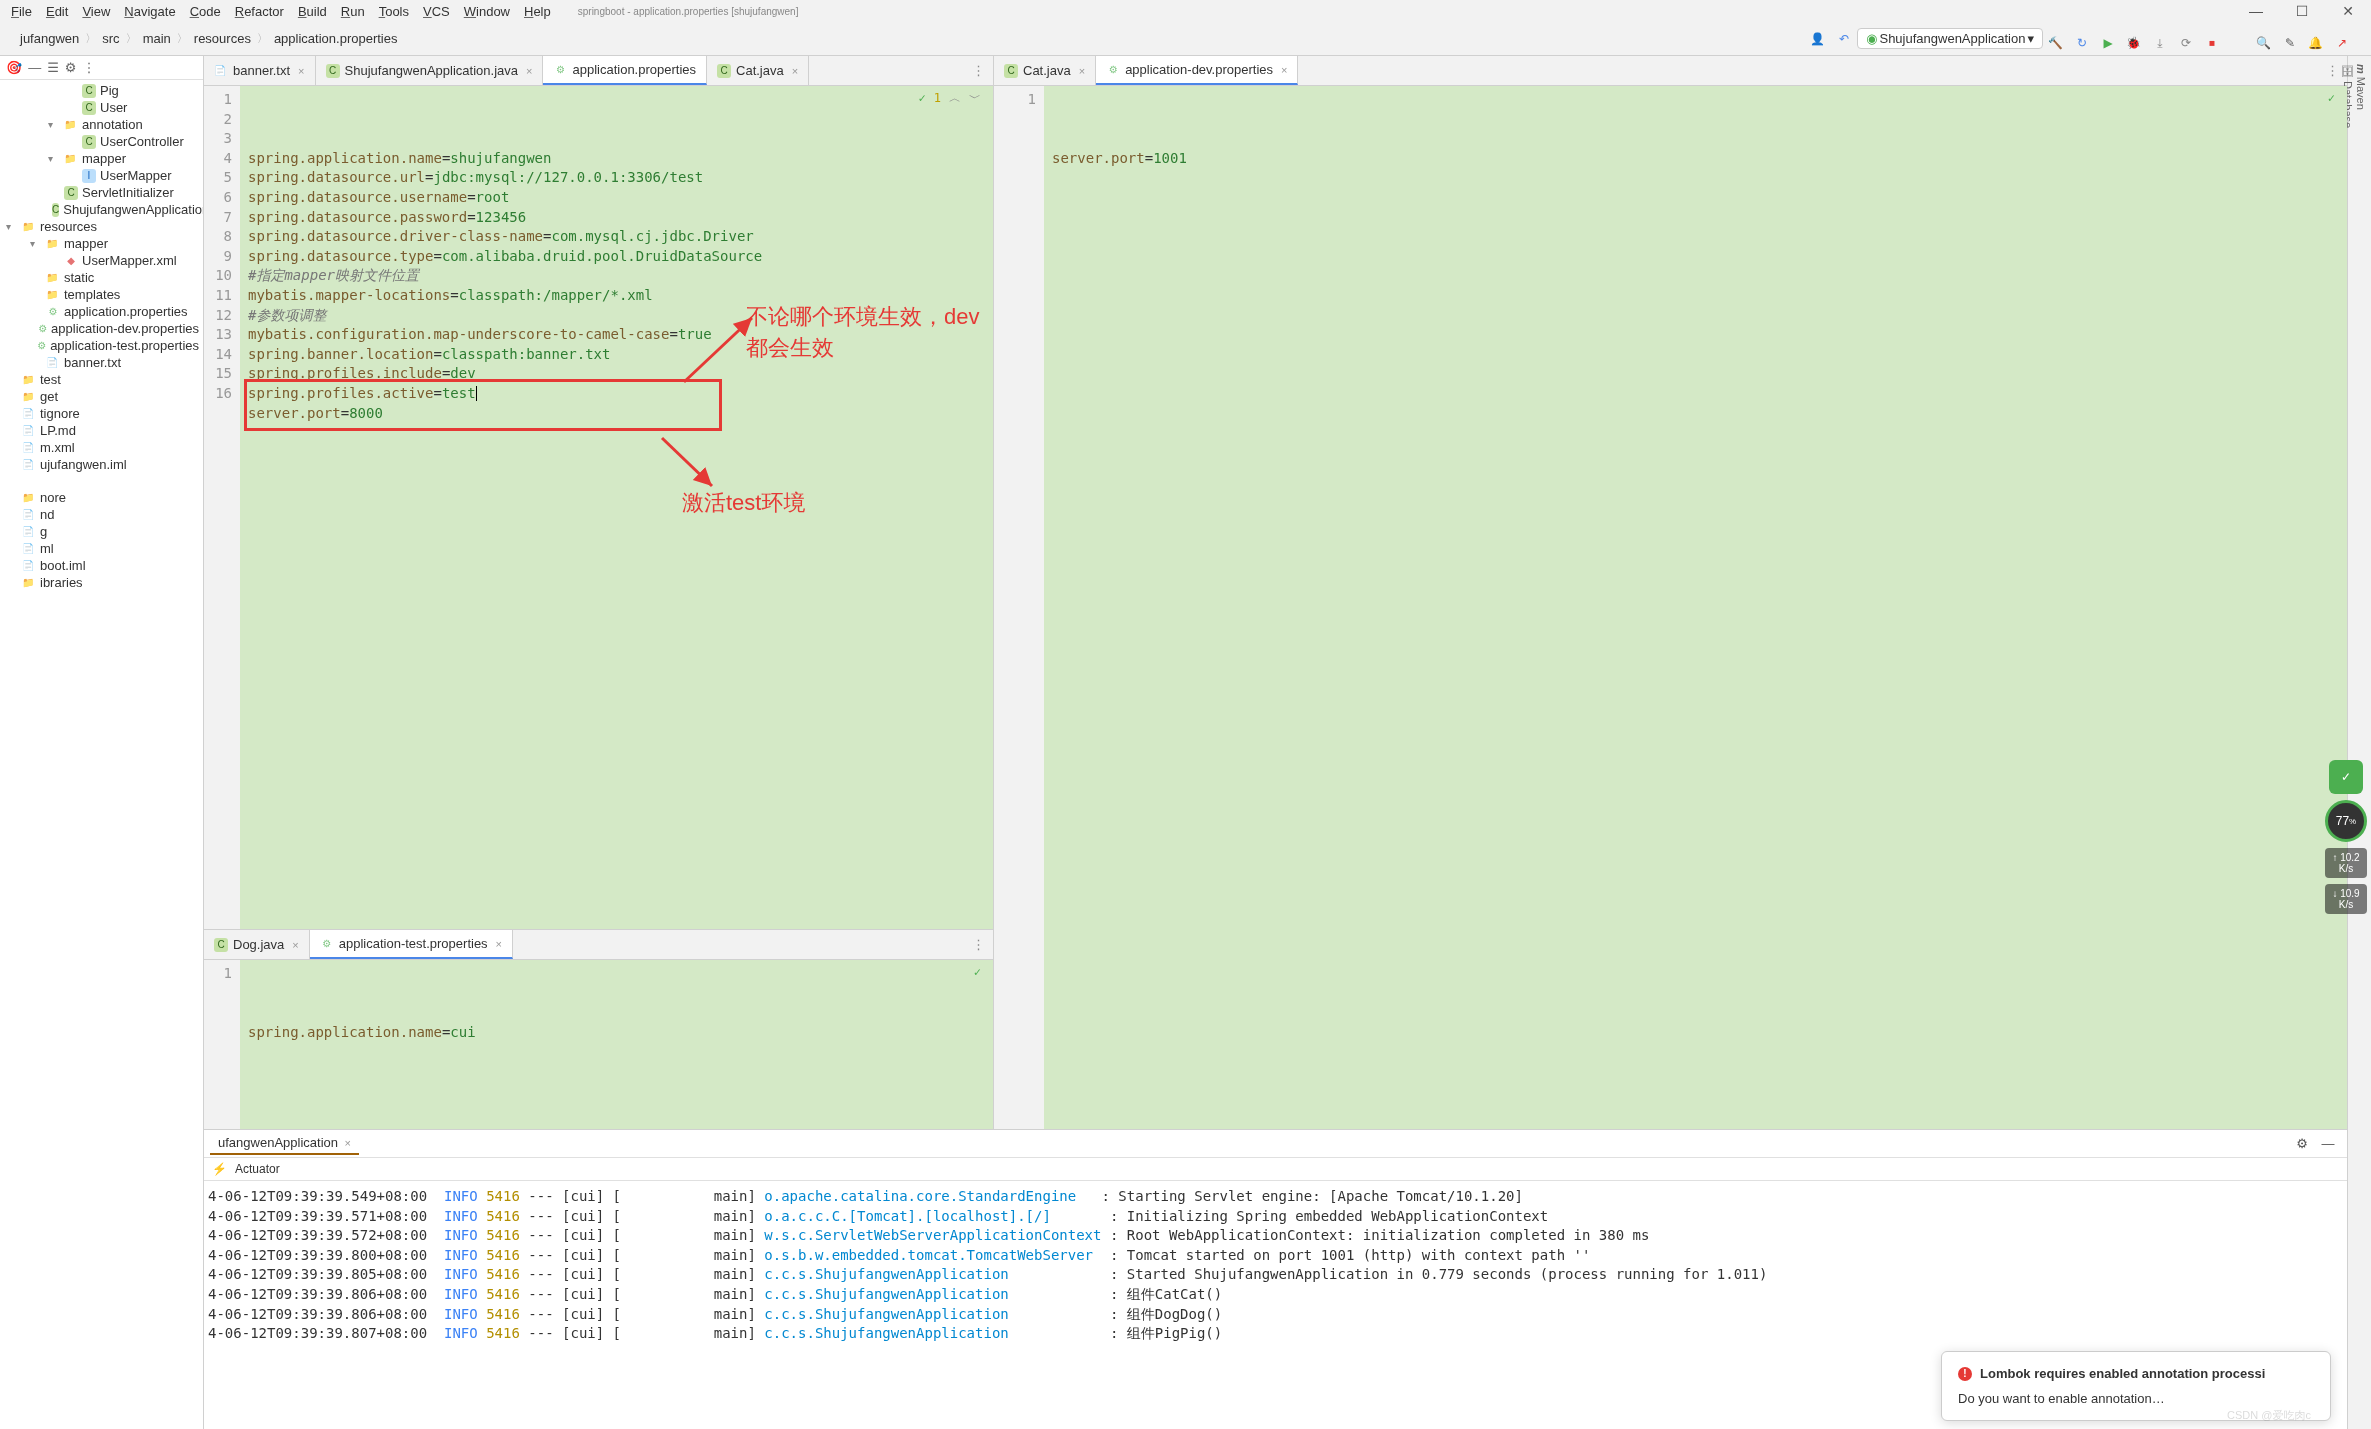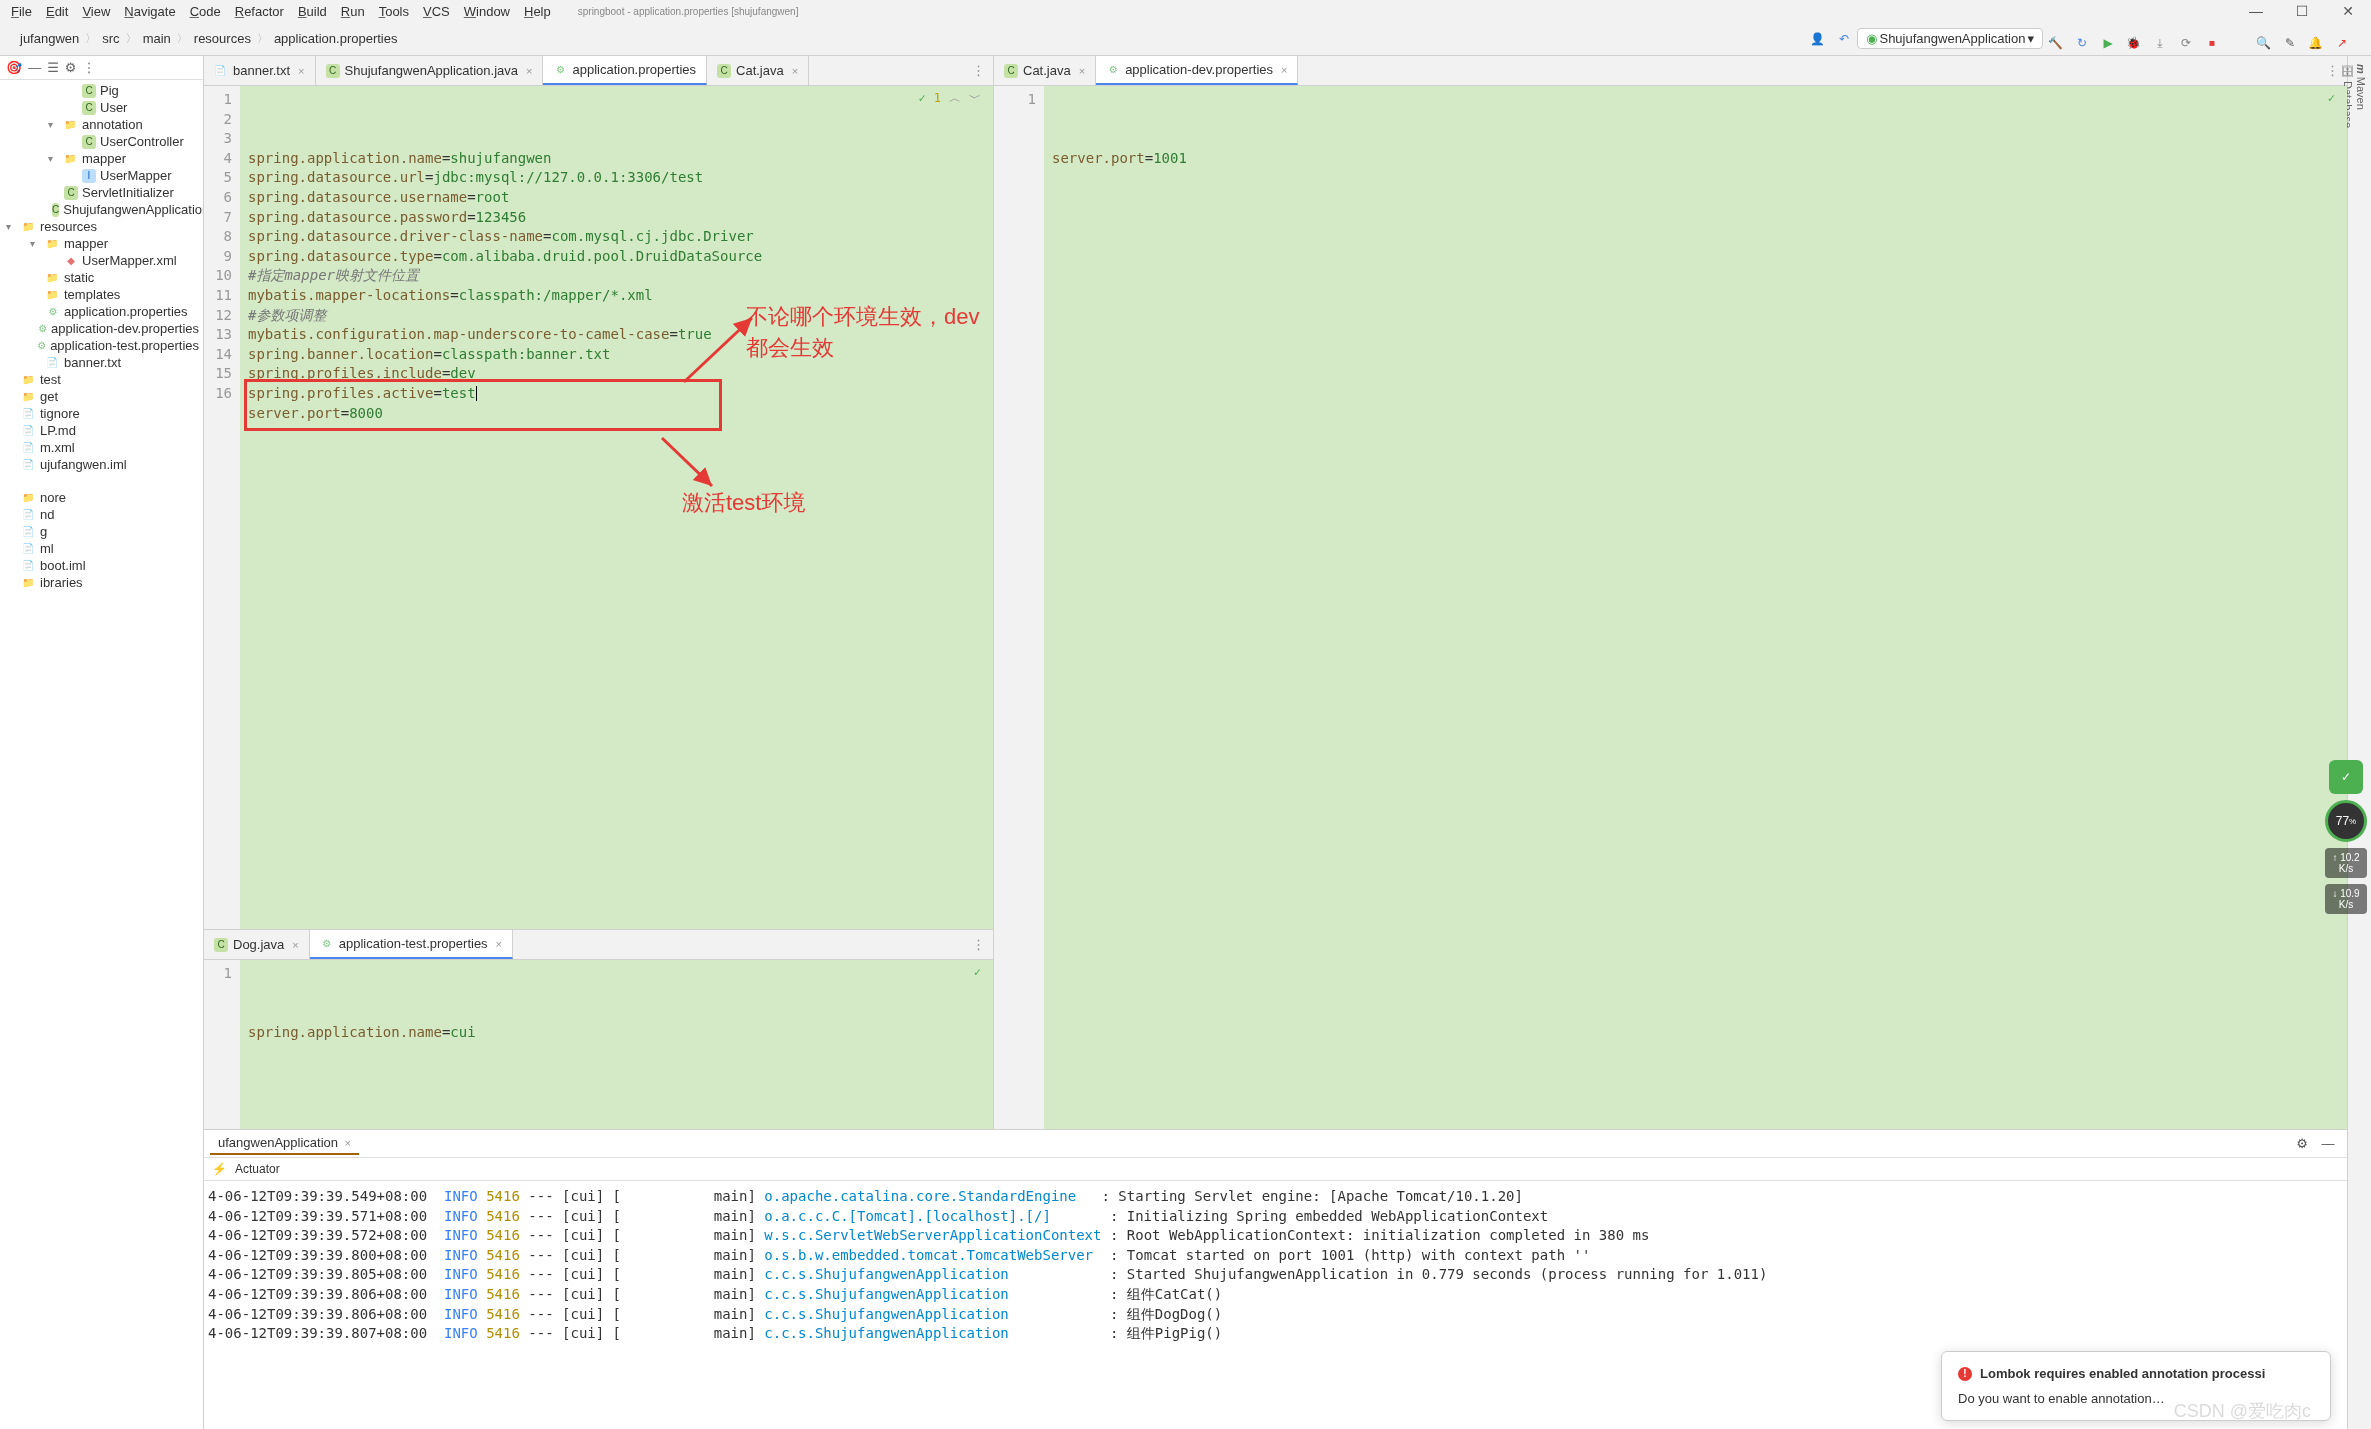--- a/index.html
+++ b/index.html
@@ -81,21 +81,21 @@
   .run-toolbar { display: flex; align-items: center; padding: 4px 8px; gap: 8px; border-bottom: 1px solid #e0e0e0; }
   .console { font-family: "Consolas", monospace; font-size: 14px; padding: 6px 4px; line-height: 1.4; background: #fff; flex: 1; overflow: hidden; white-space: pre; }
   .log-info { color: #3b82f6; }
   .log-pid { color: #b38f00; }
   .log-logger { color: #0288d1; }
   
   
   .notification { position: absolute; right: 40px; bottom: 8px; width: 390px; background: #fff; border: 1px solid #ccc; border-radius: 6px; padding: 14px 16px; box-shadow: 0 2px 12px rgba(0,0,0,0.15); font-size: 13px; }
   .notification .title-row { display: flex; align-items: center; gap: 8px; font-weight: bold; margin-bottom: 10px; }
   .err-dot { width: 14px; height: 14px; border-radius: 50%; background: #e53935; display: inline-flex; align-items: center; justify-content: center; color: #fff; font-size: 10px; }
-  .watermark { position: absolute; right: 60px; bottom: 6px; font-size: 18px; color: rgba(0,0,0,0.15); }
+  .watermark { position: absolute; right: 60px; bottom: 6px; font-size: 11px; color: rgba(0,0,0,0.15); }
 
   
   .float-gauge { position: absolute; right: 4px; top: 760px; display:flex; flex-direction:column; gap:6px; align-items:center; }
   .gauge-chip { width: 42px; height: 42px; border-radius: 50%; background: #333; color:#fff; display:flex; align-items:center; justify-content:center; font-size:12px; border: 3px solid #4caf50; }
   .gauge-small { width: 42px; padding:4px 2px; background: rgba(0,0,0,0.5); color:#fff; font-size:10px; text-align:center; border-radius:4px; }
   .shield-chip { width:34px; height:34px; border-radius:6px; background:#4caf50; color:#fff; display:flex; align-items:center; justify-content:center; }
 </style>
 </head>
 <body>
 

